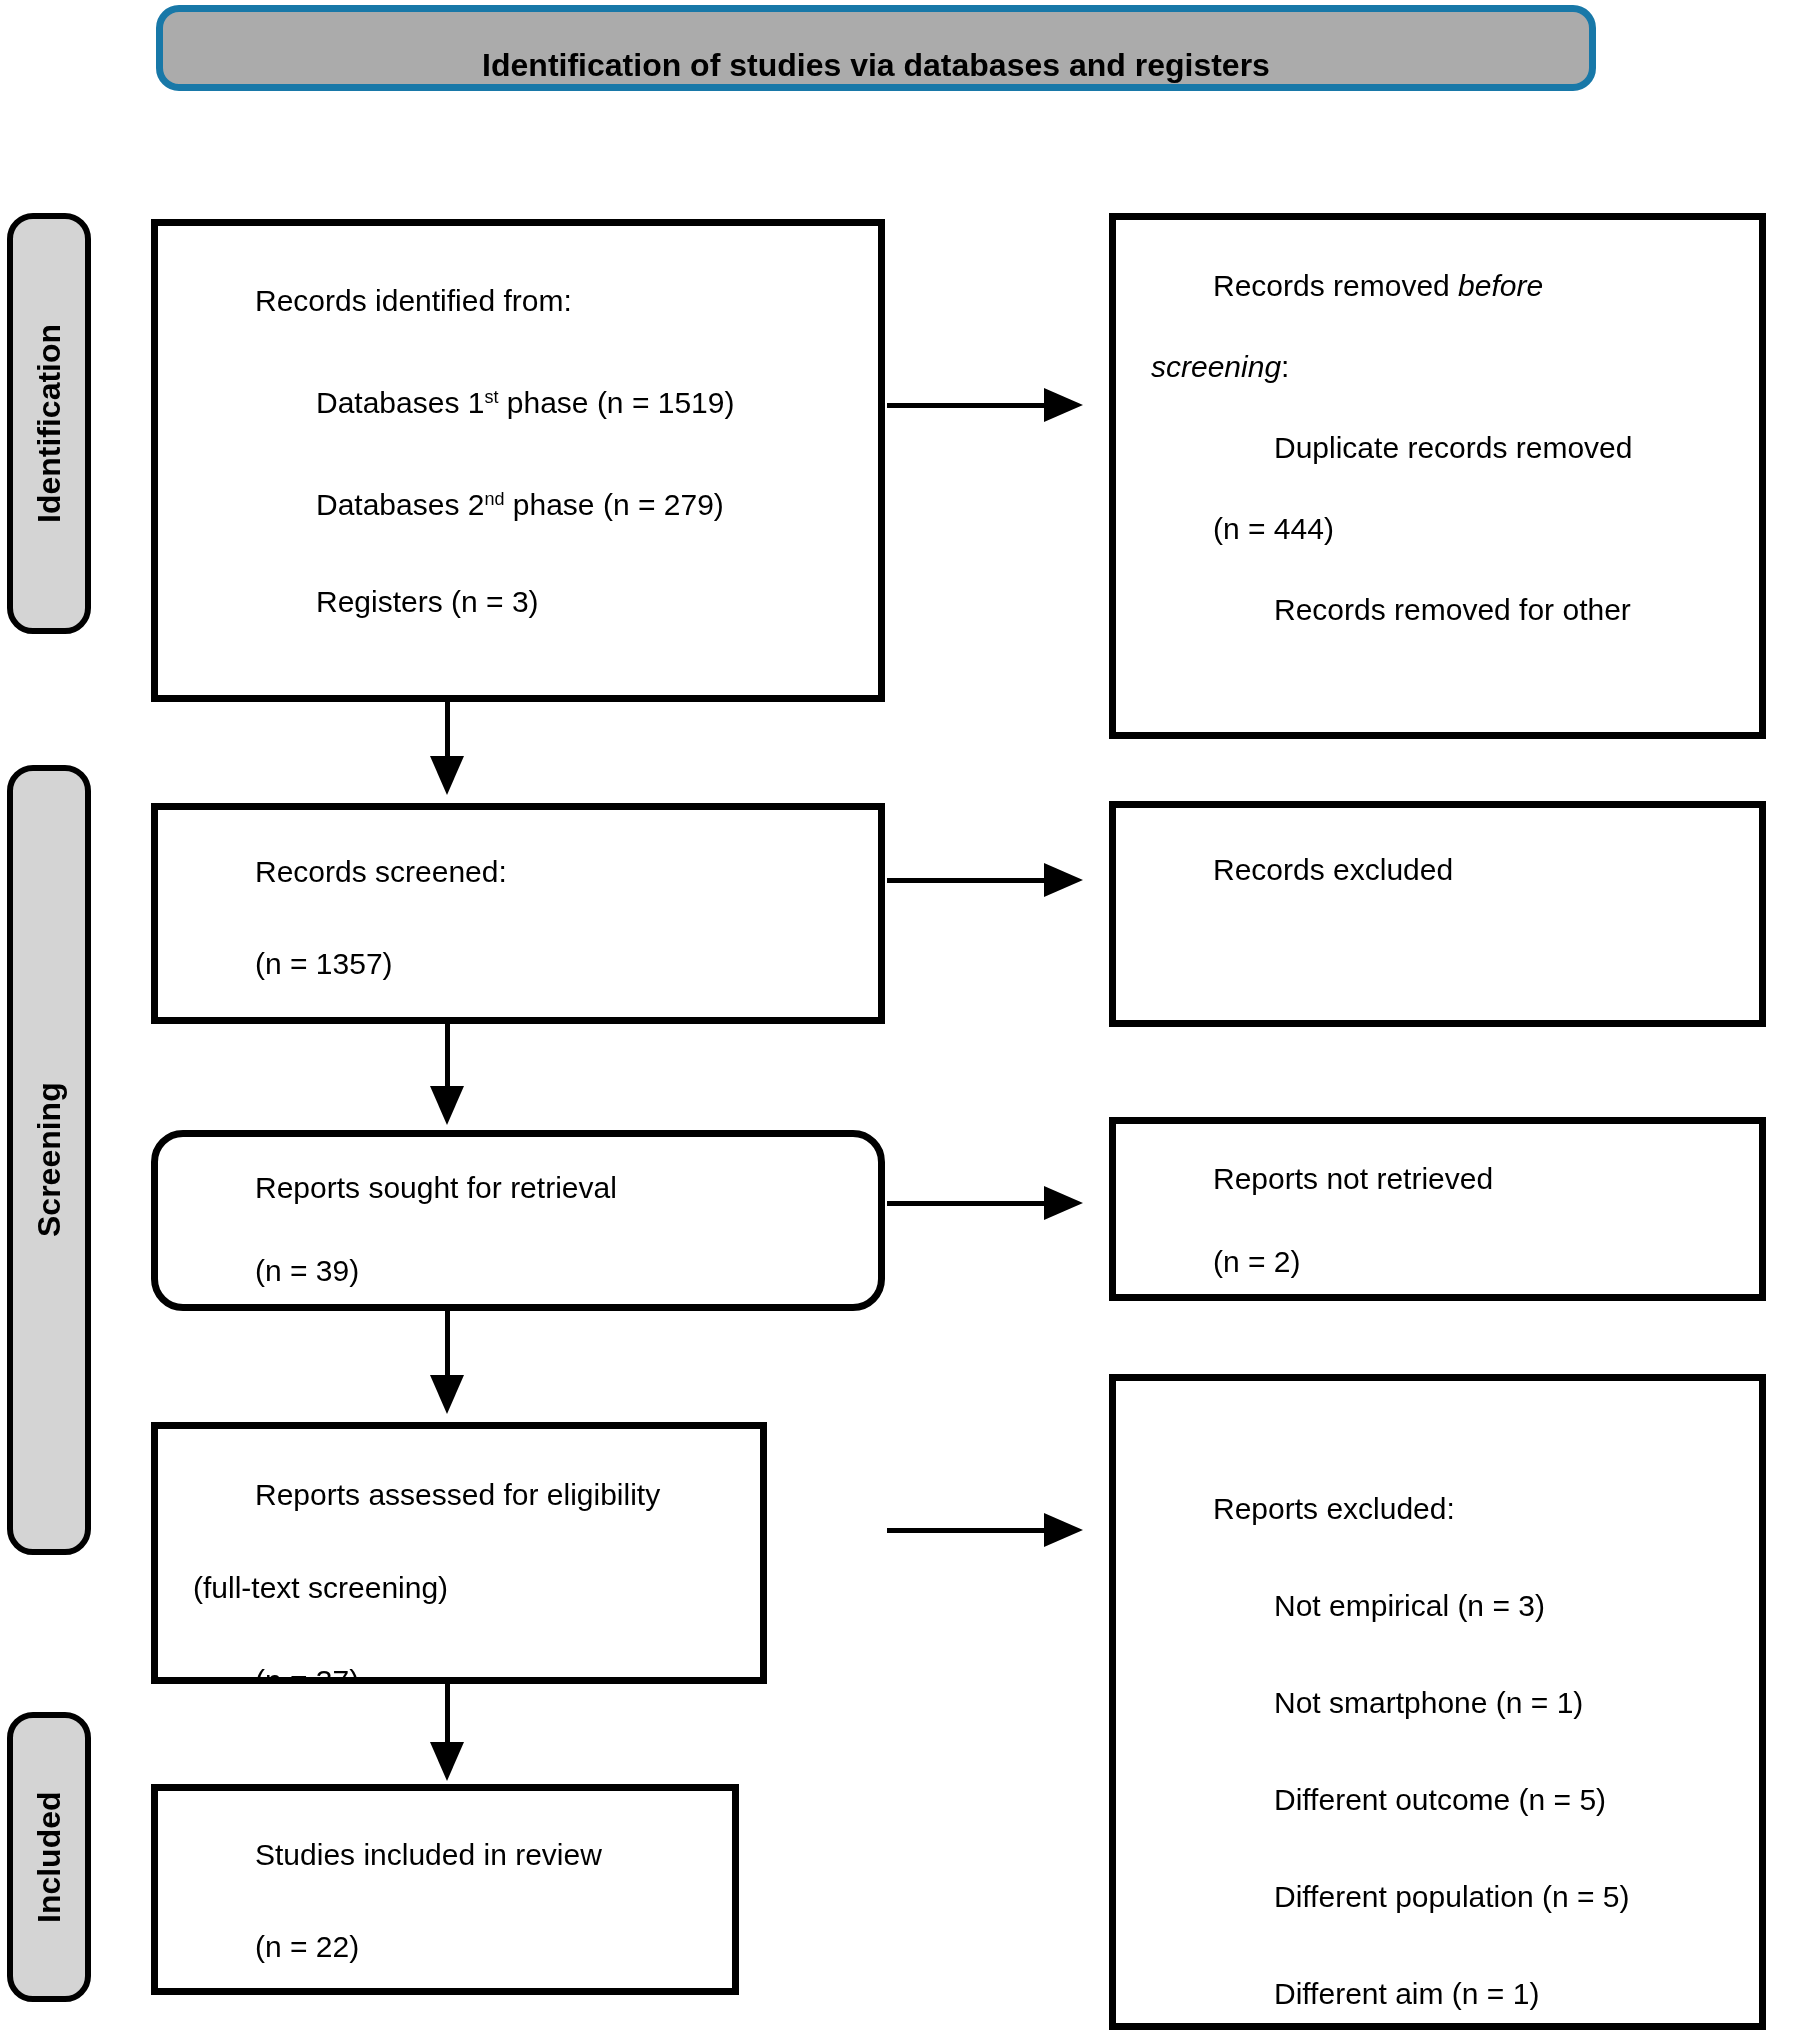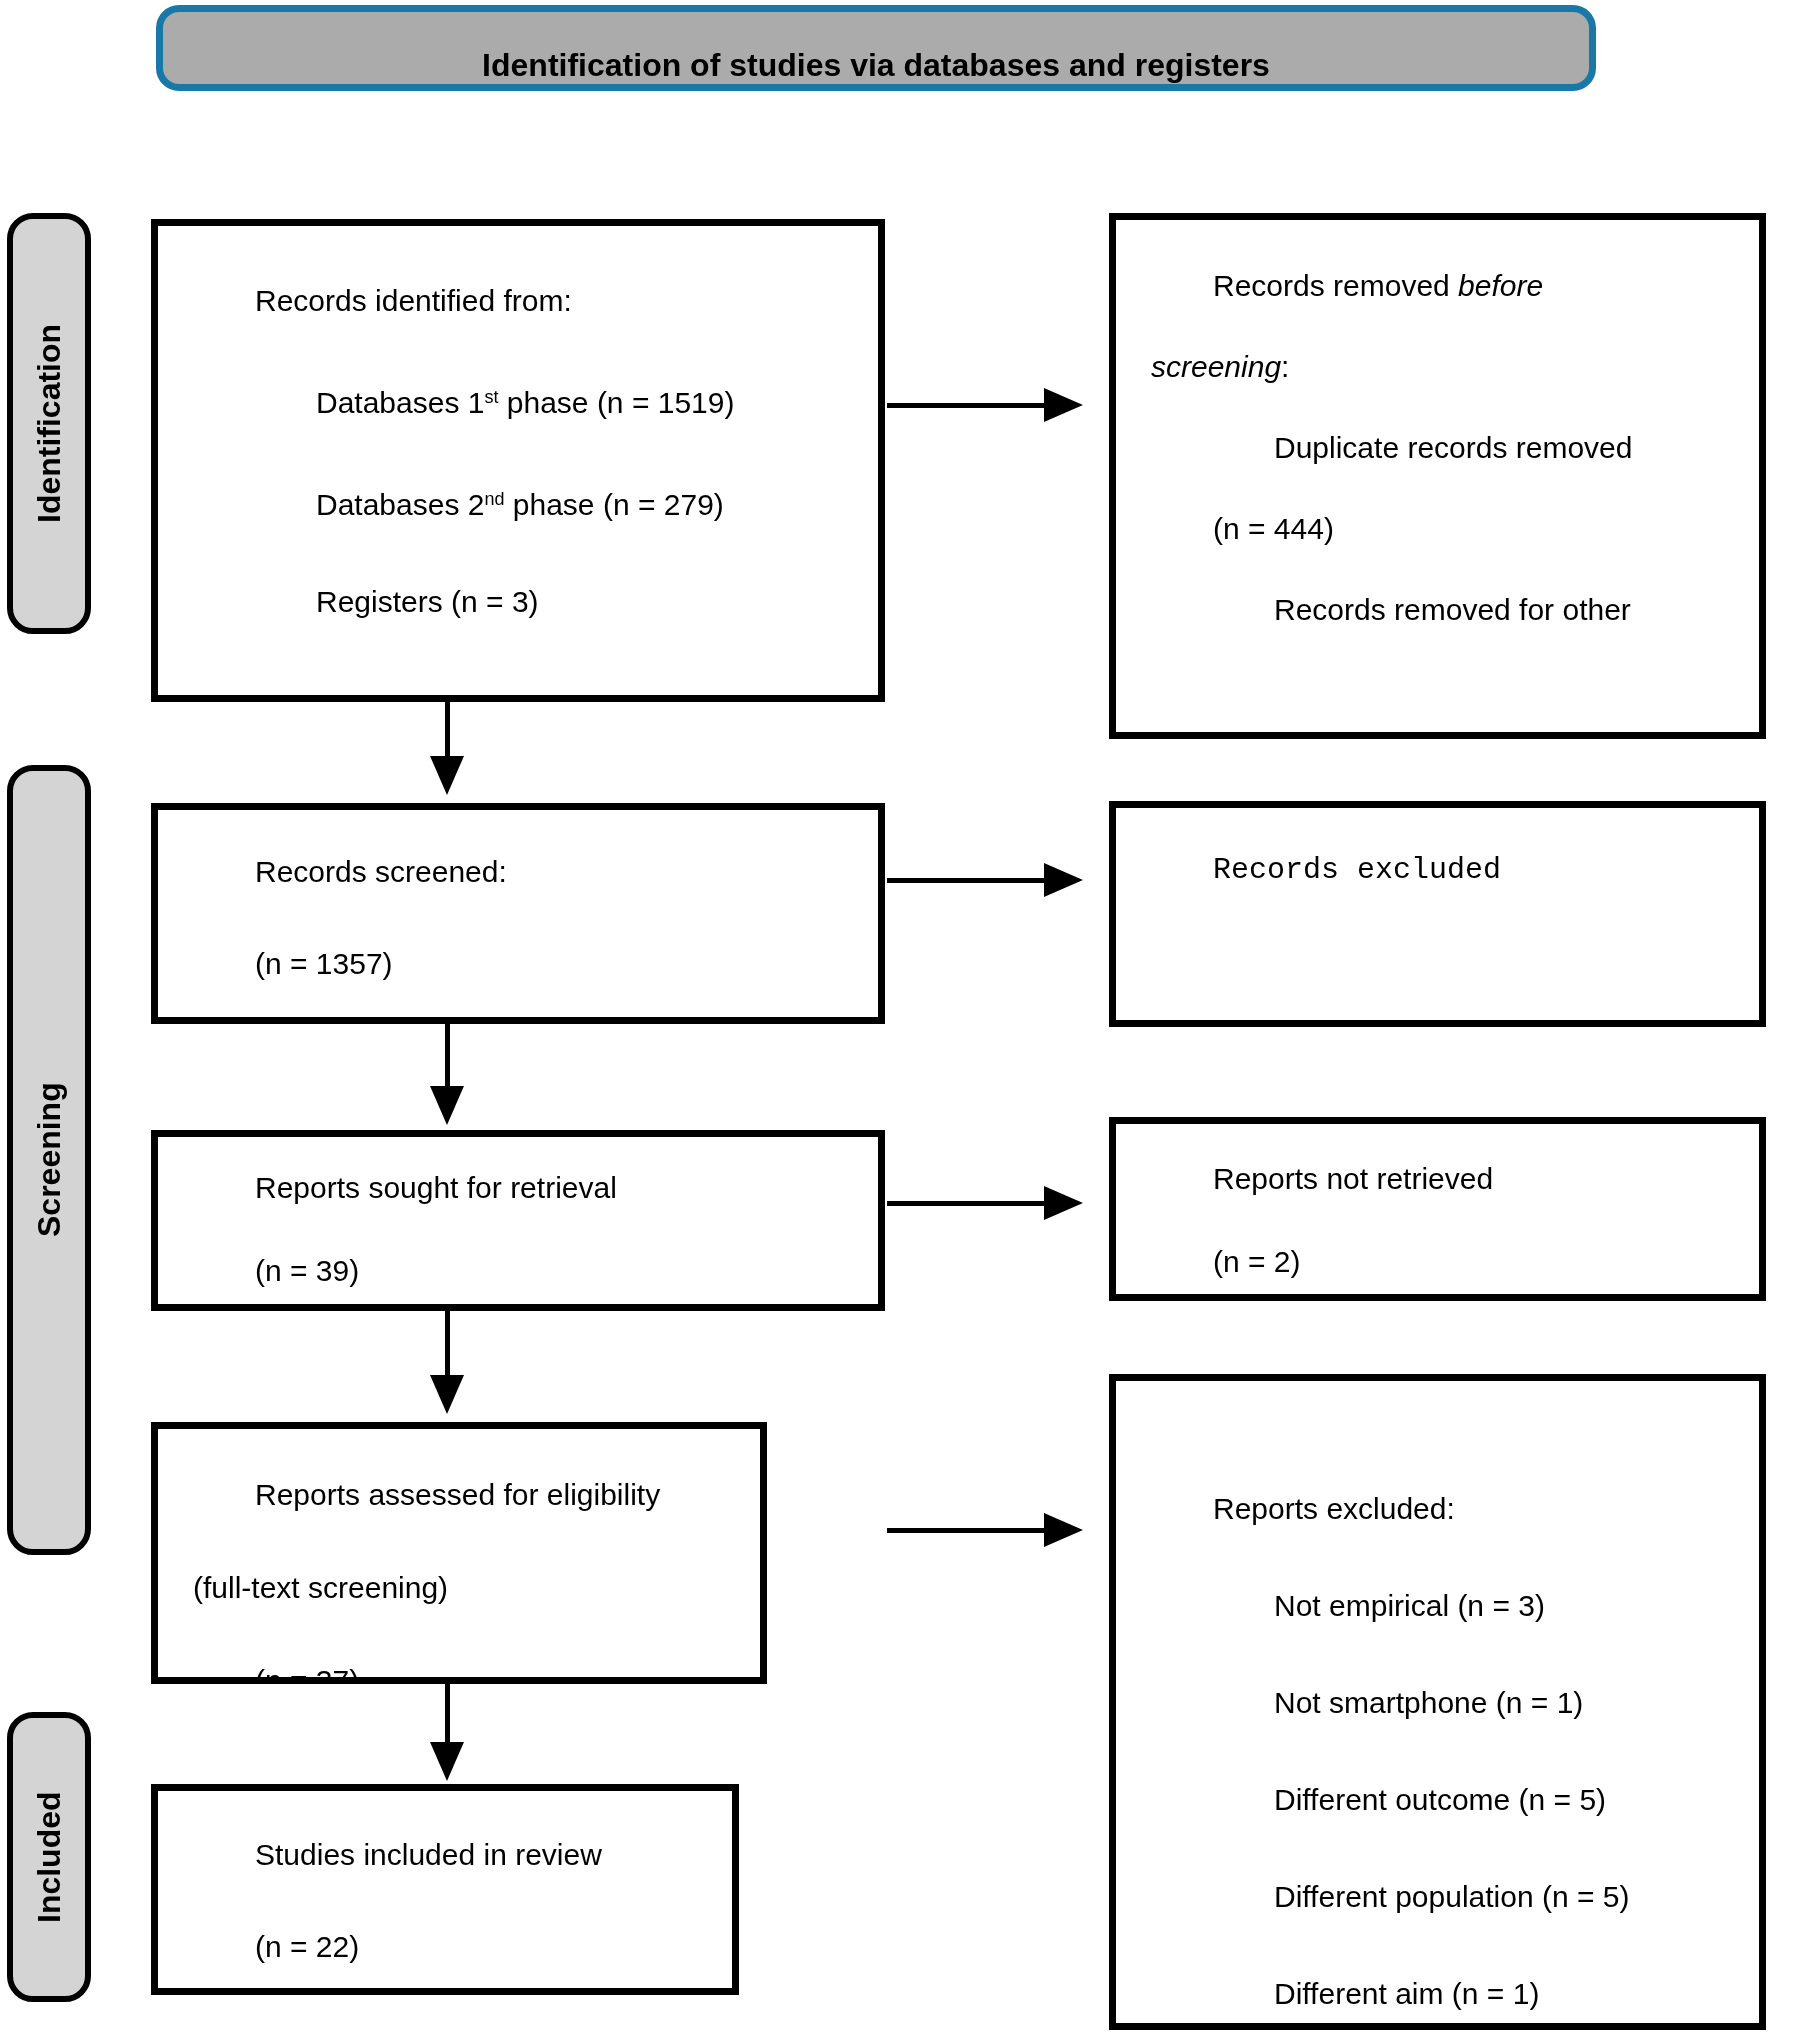--- a/index.html
+++ b/index.html
@@ -52,22 +52,22 @@
   .line { line-height: var(--lh); white-space: nowrap; }
   .ind0 { margin-left: 35px; }
   .ind1 { margin-left: 97px; }
   .ind2 { margin-left: 158px; }
   .sup { font-size: 0.6em; vertical-align: 0.55em; }
   .it  { font-style: italic; }
 
   #box-records-identified { left: 151px;  top: 219px;  width: 734px; height: 483px; --lh: 97px; padding-top: 26px; }
   #box-records-removed    { left: 1109px; top: 213px;  width: 657px; height: 526px; --lh: 81px;  padding-top: 24.6px; }
   #box-records-screened   { left: 151px;  top: 803px;  width: 734px; height: 221px; --lh: 92px; padding-top: 16px; }
-  #box-records-excluded   { left: 1109px; top: 801px;  width: 657px; height: 226px; --lh: 92px; padding-top: 16px; font-family: Liberation Mono, monospace; }
-  #box-reports-sought     { left: 151px;  top: 1130px; width: 734px; height: 181px; --lh: 83px;  padding-top: 8.8px; }
+  #box-records-excluded   { left: 1109px; top: 801px;  width: 657px; height: 226px; --lh: 92px; padding-top: 16px; }
+  #box-reports-sought     { left: 151px;  top: 1130px; width: 734px; height: 181px; --lh: 83px;  padding-top: 8.8px; border-radius: 32px; }
   #box-reports-not-retrieved { left: 1109px; top: 1117px; width: 657px; height: 184px; --lh: 83px; padding-top: 13px; }
   #box-reports-assessed   { left: 151px;  top: 1422px; width: 616px; height: 262px; --lh: 93px; padding-top: 19.3px; }
   #box-reports-excluded   { left: 1109px; top: 1374px; width: 657px; height: 656px; --lh: 97px; padding-top: 79px; }
   #box-studies-included   { left: 151px;  top: 1784px; width: 588px; height: 211px; --lh: 92px; padding-top: 17.6px; }
 
   
   .arrow { position: absolute; }
   .h-shaft { position: absolute; left: 0; top: -2.6px; height: 4.4px; background: #000; }
   .h-head  { position: absolute; top: -17.6px; width: 0; height: 0;
              border-top: 17.6px solid transparent; border-bottom: 17.6px solid transparent;

